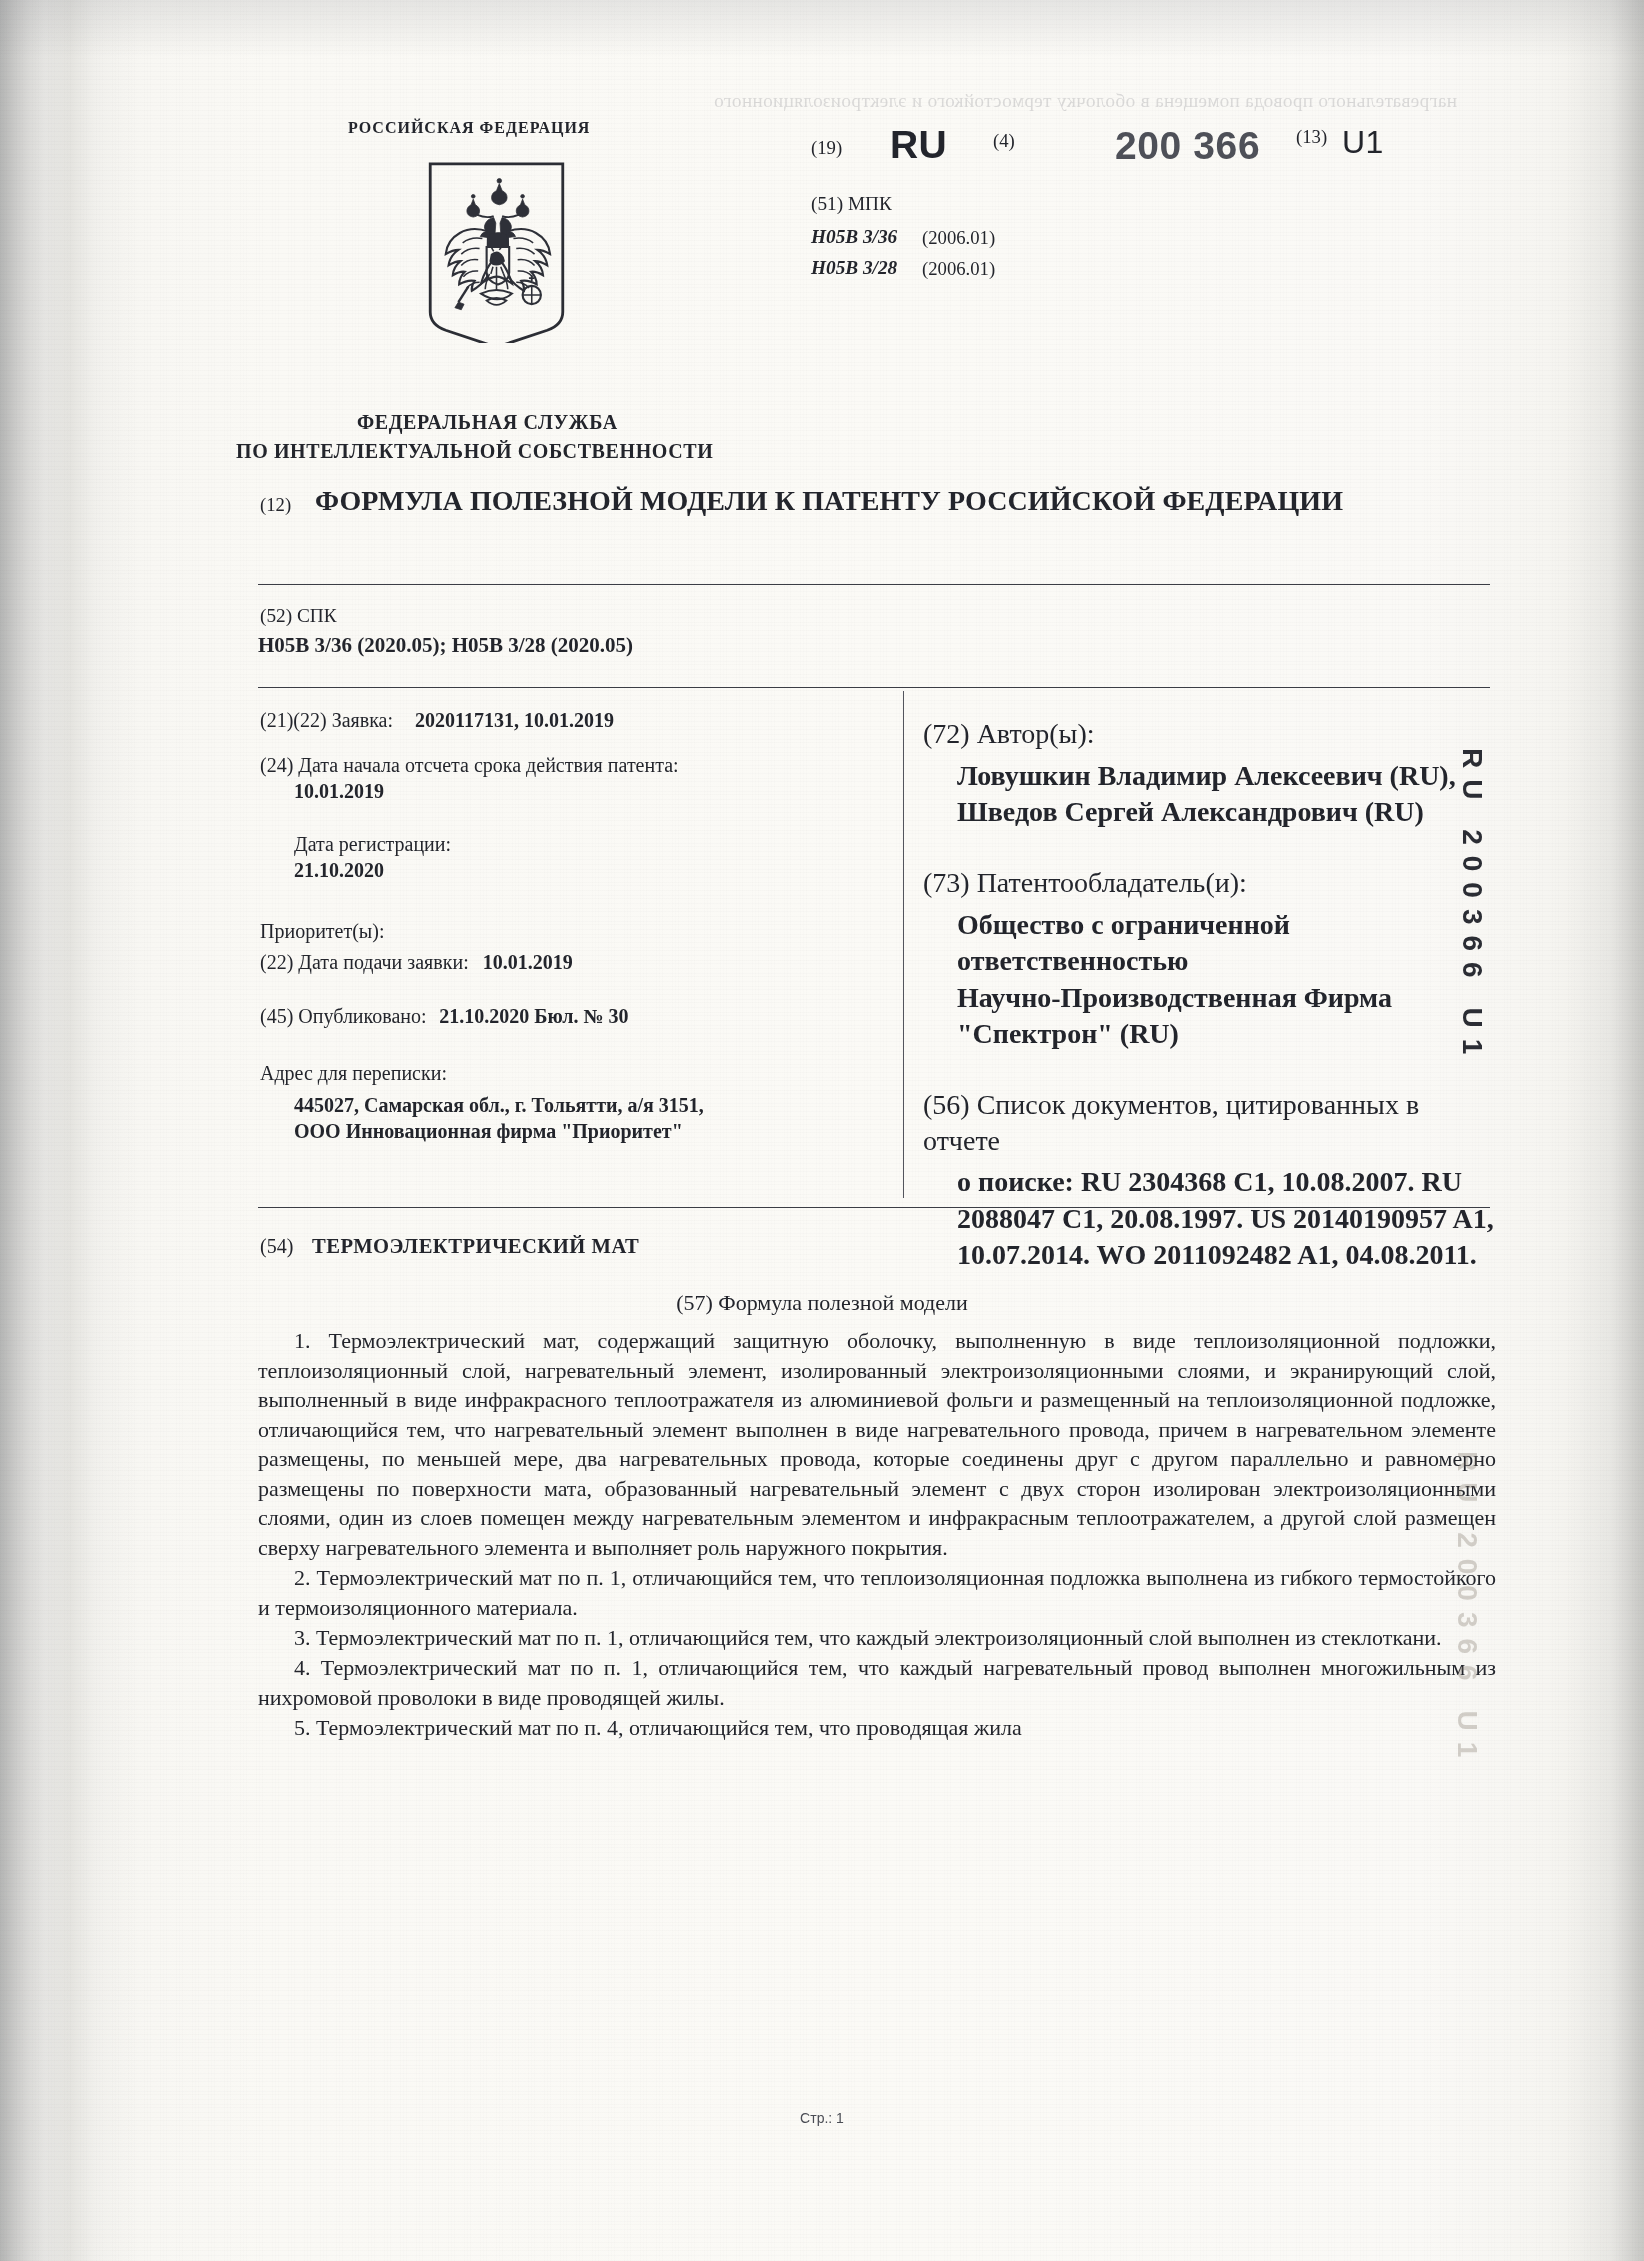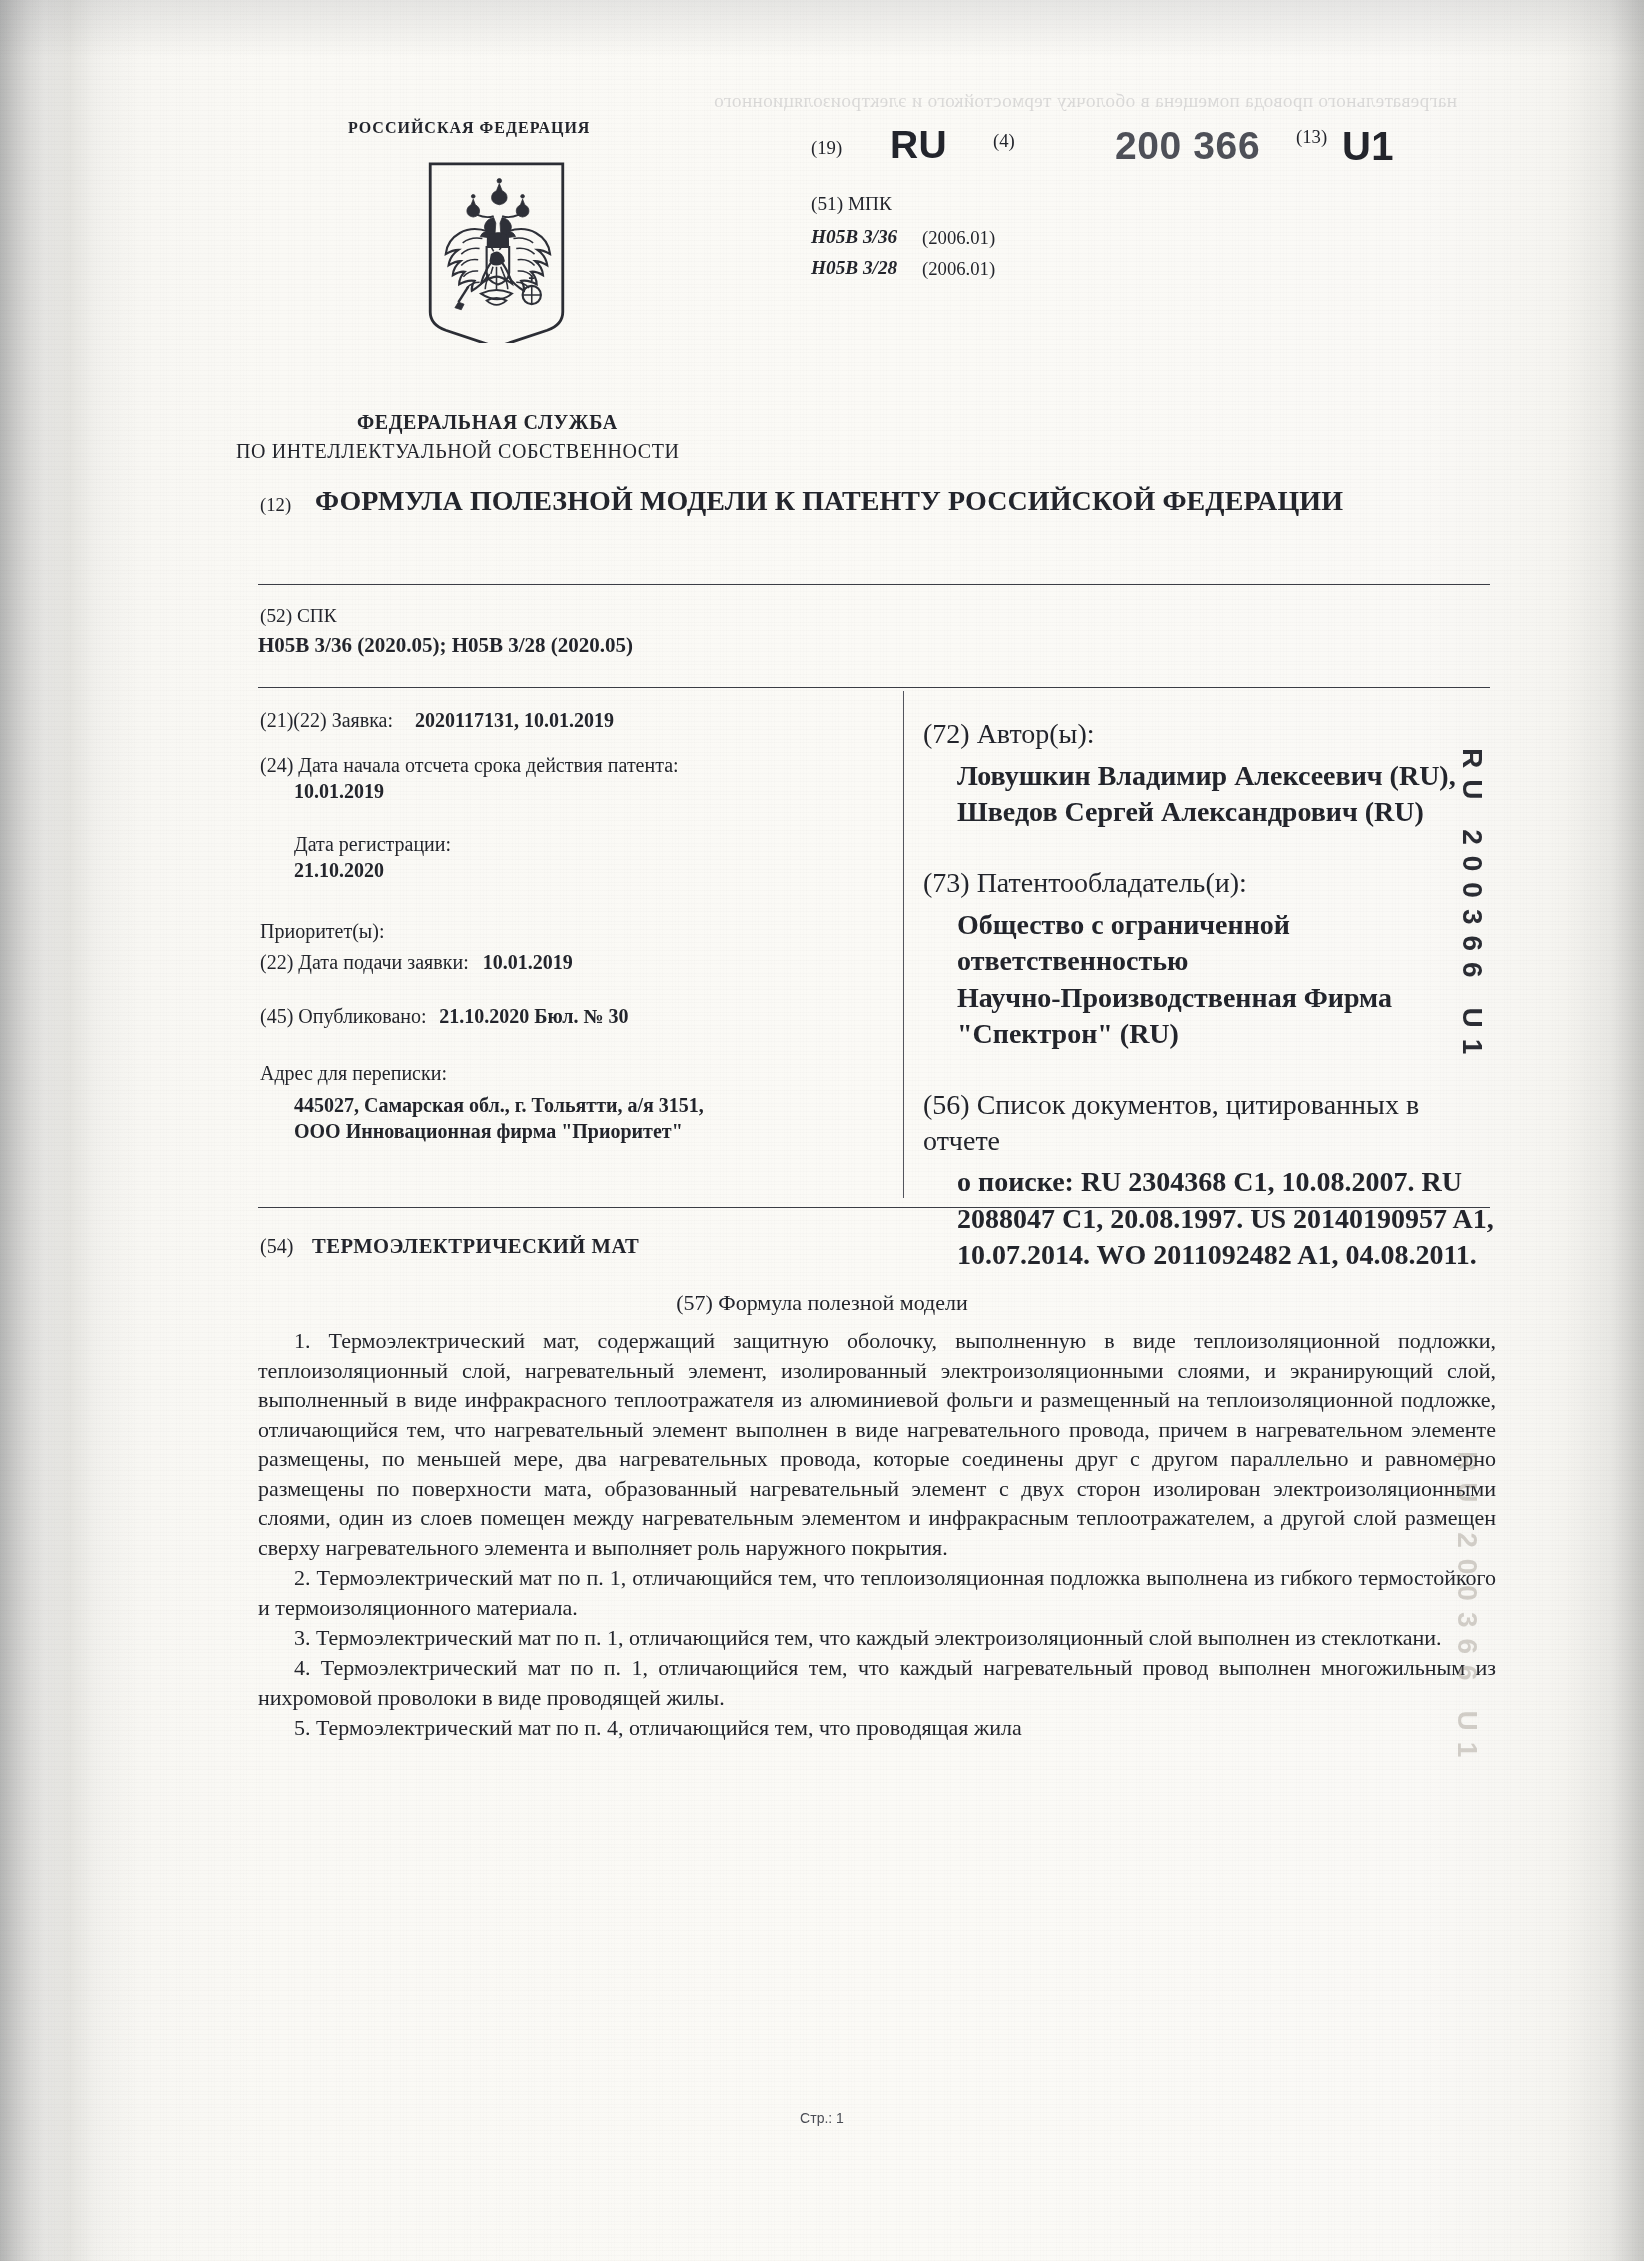--- a/index.html
+++ b/index.html
@@ -68,31 +68,31 @@
   }
   .emblem svg { width: 100%; height: 100%; display: block; }
 
   .kind-19 { position: absolute; left: 811px; top: 137px; font-size: 18.7px; }
   .kind-ru { position: absolute; left: 890px; top: 123px; font-size: 39px; font-weight: bold;
              font-family: "Liberation Sans","DejaVu Sans",sans-serif; letter-spacing: 0.3px; }
   .kind-11 { position: absolute; left: 993px; top: 130px; font-size: 18.7px; }
   .kind-num { position: absolute; left: 1115px; top: 124px; font-size: 39px; font-weight: bold;
               font-family: "Liberation Sans","DejaVu Sans",sans-serif; color: #4e5058; letter-spacing: 0.6px; }
   .kind-13 { position: absolute; left: 1296px; top: 126px; font-size: 18.7px; }
-  .kind-u1 { position: absolute; left: 1342px; top: 124px; font-size: 40px; font-weight: bold;
+  .kind-u1 { position: absolute; left: 1342px; top: 124px; font-size: 32px; font-weight: normal;
              font-family: "Liberation Sans","DejaVu Sans",sans-serif; letter-spacing: 0.3px; }
 
   .mpk-lbl  { position: absolute; left: 811px; top: 193px; font-size: 19.3px; }
   .mpk-l1   { position: absolute; left: 811px; top: 226px; font-size: 19.3px; font-style: italic; font-weight: bold; }
   .mpk-l2   { position: absolute; left: 811px; top: 257px; font-size: 19.3px; font-style: italic; font-weight: bold; }
   .mpk-d1   { position: absolute; left: 922px; top: 227px; font-size: 18.7px; }
   .mpk-d2   { position: absolute; left: 922px; top: 258px; font-size: 18.7px; }
 
   .fs1 { position: absolute; left: 357px; top: 411px; font-size: 20px; font-weight: bold; letter-spacing: 0.6px; }
-  .fs2 { position: absolute; left: 236px; top: 440px; font-size: 20px; font-weight: normal; letter-spacing: 0.6px; }
+  .fs2 { position: absolute; left: 236px; top: 440px; font-size: 20px; font-weight: bold; letter-spacing: 0.6px; }
 
   .t12 { position: absolute; left: 260px; top: 494px; font-size: 18.7px; }
   .title12 {
     position: absolute; left: 315px; top: 485px; width: 1109px;
     font-size: 28px; font-weight: bold; line-height: 1.12; letter-spacing: 0.1px;
   }
 
   .rule {
     position: absolute; background: #3b3d45; height: 1.3px;
   }

